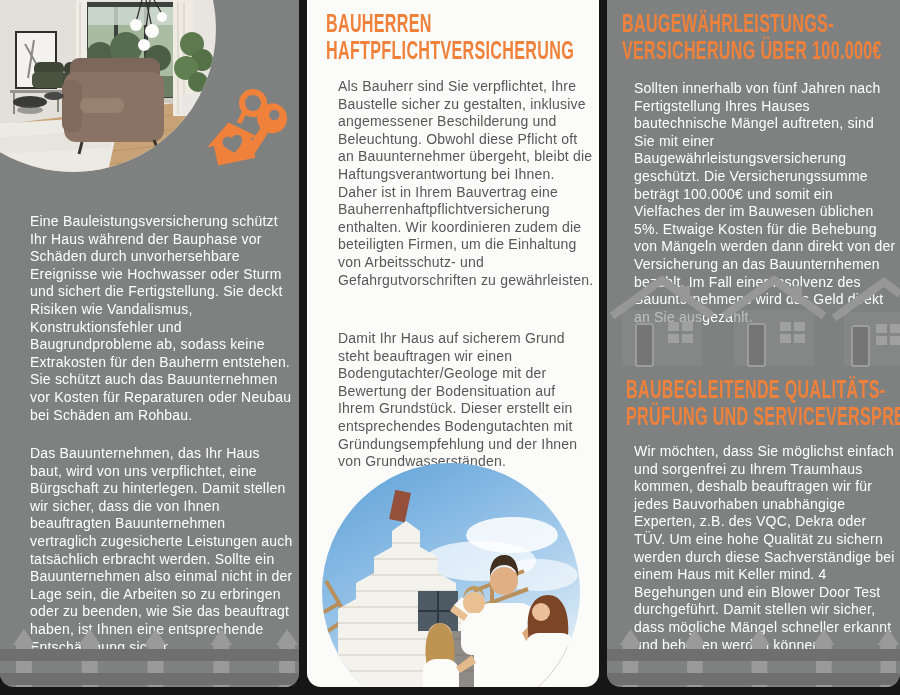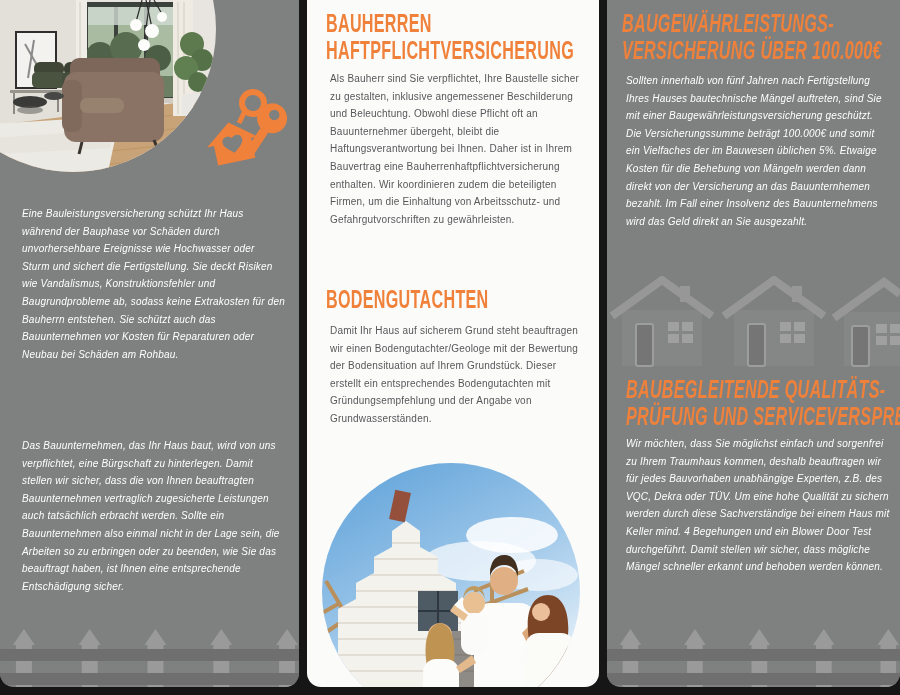--- a/index.html
+++ b/index.html
@@ -1,27 +1,27 @@
 <!DOCTYPE html>
 <html><head>
 <meta charset="utf-8">
 <style>
   html,body{margin:0;padding:0;background:#161616;}
   #stage{position:relative;width:900px;height:695px;background:#161616;overflow:hidden;
          font-family:"Liberation Sans", sans-serif;}
   .panel{position:absolute;top:0;height:687px;border-radius:0 0 14px 14px;overflow:hidden;}
-  .panel.gray{background:#7f8080;font-style:italic;}
+  .panel.gray{background:#7f8080;}
   .panel.white{background:#fbfbfa;text-decoration:underline;}
   #panel-left{left:0;width:299px;}
   #panel-middle{left:307px;width:292px;}
   #panel-right{left:607px;width:293px;}
   .sec{position:absolute;}
   .hline{font-weight:700;font-size:26px;line-height:27px;color:#f0813a;white-space:nowrap;
          transform:scaleX(0.62);transform-origin:0 50%;letter-spacing:0.5px;}
-  .body-txt{font-size:10px;line-height:17.6px;letter-spacing:0.2px;margin:4px;}
+  .body-txt{font-size:14px;line-height:17.6px;letter-spacing:0.2px;margin:12px;}
   .on-gray{color:#ffffff;}
   .on-white{color:#57575a;}
   .photo-circle{position:absolute;border-radius:50%;overflow:hidden;}
   #living-room{left:-70px;top:-114px;width:286px;height:286px;}
   #family-photo{left:15px;top:463px;width:258px;height:258px;}
   .fence{position:absolute;left:0;bottom:0;width:100%;height:60px;}
   .houses{position:absolute;left:0;top:276px;width:100%;height:92px;}
   svg{display:block;}
 </style>
 </head>
@@ -162,25 +162,21 @@
   </div>
 
   <div class="panel white" id="panel-middle">
 
     <div class="sec" style="left:19px;top:10px;width:270px">
       <div class="hline">BAUHERREN</div>
       <div class="hline">HAFTPFLICHTVERSICHERUNG</div>
     </div>
     <p class="body-txt on-white sec" style="left:19px;top:66px;width:258px">Als Bauherr sind Sie verpflichtet, Ihre Baustelle sicher zu gestalten, inklusive angemessener Beschilderung und Beleuchtung. Obwohl diese Pflicht oft an Bauunternehmer übergeht, bleibt die Haftungsverantwortung bei Ihnen. Daher ist in Ihrem Bauvertrag eine Bauherrenhaftpflichtversicherung enthalten. Wir koordinieren zudem die beteiligten Firmen, um die Einhaltung von Arbeitsschutz- und Gefahrgutvorschriften zu gewährleisten.</p>
 
-    <div class="sec" style="left:19px;top:286px;width:270px">
-      <div class="hline">BODENGUTACHTEN</div>
-      <div class="hline"></div>
-    </div>
-    <p class="body-txt on-white sec" style="left:19px;top:318px;width:258px">Damit Ihr Haus auf sicherem Grund steht beauftragen wir einen Bodengutachter/Geologe mit der Bewertung der Bodensituation auf Ihrem Grundstück. Dieser erstellt ein entsprechendes Bodengutachten mit Gründungsempfehlung und der Angabe von Grundwasserständen.</p>
+    <p class="body-txt on-white sec" style="left:19px;top:318px;width:258px">Damit Ihr Haus auf sicherem Grund steht beauftragen wir einen Bodengutachter/Geologe mit der Bewertung der Bodensituation auf Ihrem Grundstück. Dieser erstellt ein entsprechendes Bodengutachten mit Gründungsempfehlung und der Ihnen von Grundwasserständen.</p>
 
     <div class="photo-circle" id="family-photo">
       <svg width="258" height="258" viewBox="0 0 258 258">
         <defs>
           <linearGradient id="sky" x1="0" y1="0" x2="0.55" y2="1">
             <stop offset="0" stop-color="#5ba0d8"></stop>
               <stop offset="0.55" stop-color="#9cc6e9"></stop>
               <stop offset="1" stop-color="#e6f1f9"></stop>
           </linearGradient>
           <clipPath id="wallclip">

